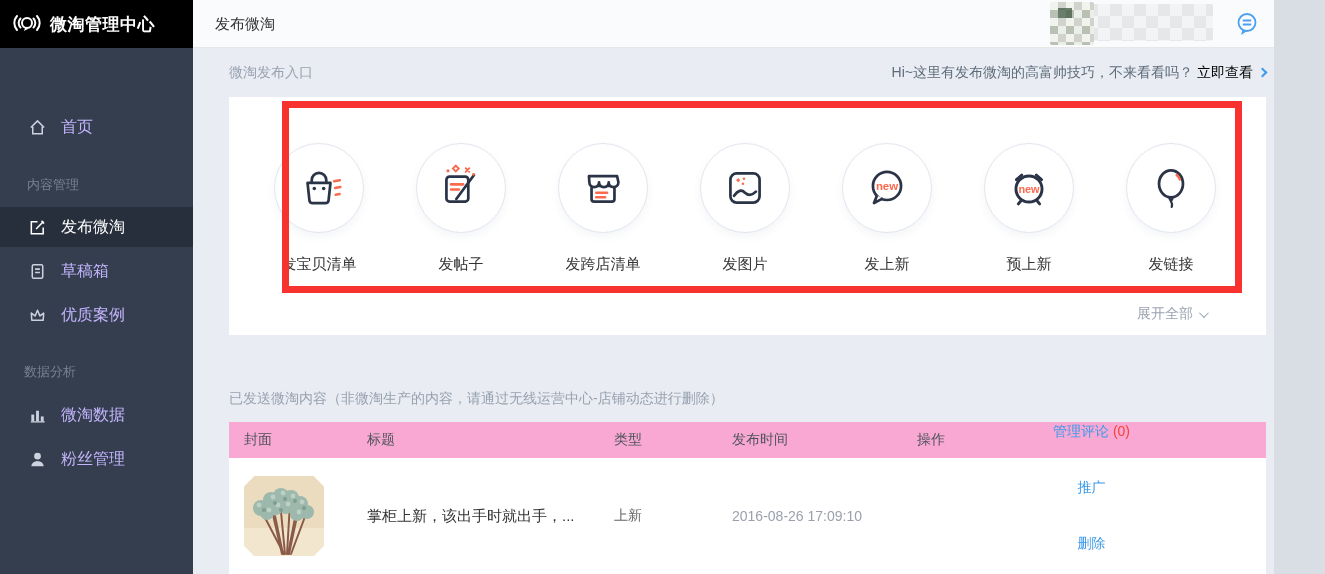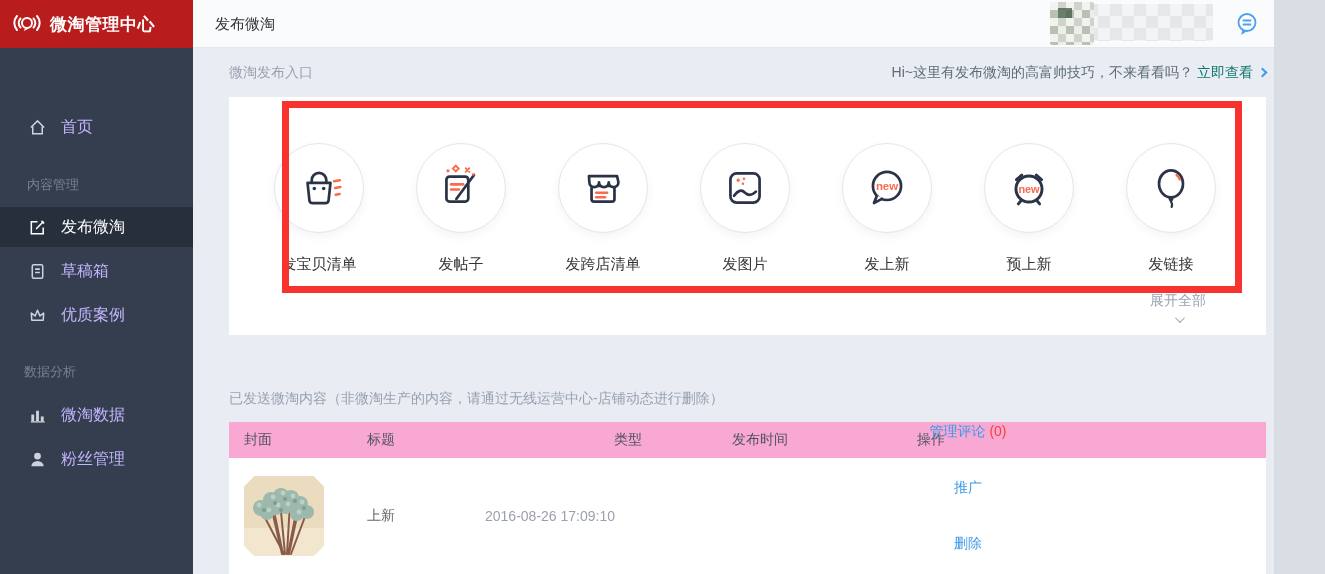--- a/index.html
+++ b/index.html
@@ -4,21 +4,21 @@
 <style>
   * { margin:0; padding:0; box-sizing:border-box; }
   html,body { width:1325px; height:574px; overflow:hidden; }
   body { font-family:"Liberation Sans","DejaVu Sans",sans-serif; background:#e9edf3; position:relative; }
 
   
   .right-strip { position:absolute; left:1274px; top:0; width:51px; height:574px; background:#d9dde4; }
 
   
   .sidebar { position:absolute; left:0; top:0; width:193px; height:574px; background:#343e4f; }
-  .brand { height:48px; background:#b91c1c; display:flex; align-items:center; padding-left:13px; gap:9px; }
+  .brand { height:48px; background:#000000; display:flex; align-items:center; padding-left:13px; gap:9px; }
   .brand-title { color:#fff; font-size:17px; font-weight:bold; letter-spacing:.5px; }
   .nav-item { height:44px; display:flex; align-items:center; padding-left:27px; gap:14px; color:#c4b5fd; font-size:16px; cursor:pointer; }
   .nav-item.active { background:#272f3d; color:#fff; height:40px; }
   .nav-section { height:20px; margin-top:26px; padding-left:27px; color:#77808f; font-size:13px; display:flex; align-items:center; }
   .nav-item:first-of-type { margin-top:57px; }
   .ns2 { margin-top:25px;padding-left:24px; }
   .mt12 { margin-top:12px; }
   .mt2 { margin-top:2px; }
   .mt11 { margin-top:11px; }
   .nav-ico { width:20px; height:20px; display:flex; align-items:center; justify-content:center; }
@@ -33,31 +33,31 @@
     background-image:conic-gradient(#cfd3cc 25%, #eceee9 0 50%, #b9c0b4 0 75%, #f2f3ef 0);
     background-size:16px 16px; border-radius:2px; }
   .mosaic-avatar::after { content:""; position:absolute; left:8px; top:6px; width:14px; height:10px; background:#3f5a40; opacity:.75; }
   .chat-ico { position:absolute; left:1041px; top:11px; width:26px; height:26px; cursor:pointer; }
 
   
   .content { position:absolute; left:207px; top:48px; width:1081px; height:526px; }
   .section-head { height:49px; display:flex; align-items:center; justify-content:space-between; padding:0 22px; }
   .section-title { font-size:14px; color:#98a1b0; }
   .hint { font-size:14px; color:#5f6b7a; display:flex; align-items:center; gap:4px; }
-  .hint-link { color:#0f766e; cursor:pointer; }
+  .hint-link { color:#000000; cursor:pointer; }
   .chev-right { display:inline-block; width:7px; height:7px; border-top:2px solid #3b9cf0; border-right:2px solid #3b9cf0; transform:rotate(45deg); margin-left:2px; }
 
   .card1 { position:relative; margin:0 22px; height:238px; background:#fff; }
   .entries { position:absolute; left:19px; top:46px; width:994px; display:flex; }
   .entry { width:142px; text-align:center; cursor:pointer; }
   .circle { width:90px; height:90px; margin:0 auto; background:#fff; border:1px solid #e1e6ef; border-radius:50%;
     box-shadow:0 4px 8px rgba(60,80,120,.06); display:flex; align-items:center; justify-content:center; }
   .entry-label { margin-top:22px; font-size:15px; color:#333; }
   .red-box { position:absolute; left:53px; top:4px; width:960px; height:192px; border:7px solid #f8322e; z-index:3; pointer-events:none; }
-  .expand { position:absolute; right:60px; bottom:12px; font-size:14px; color:#9aa3b2; cursor:pointer; display:flex; align-items:center; gap:6px;flex-direction:column; }
+  .expand { position:absolute; right:60px; bottom:12px; font-size:14px; color:#9aa3b2; cursor:pointer; display:flex; align-items:center; gap:6px; }
   .chev-down { display:inline-block; width:7px; height:7px; border-right:1px solid #9aa3b2; border-bottom:1px solid #9aa3b2; transform:rotate(45deg) translateY(-2px); }
 
   .section2-label { margin:54px 22px 0; height:20px; font-size:14px; color:#98a1b0; display:flex; align-items:center; }
 
   .table { margin:13px 22px 0; }
   .thead { height:36px; background:#f9a8d4; display:flex; align-items:center; padding-left:15px; font-size:14px; color:#4f545c; }
   .trow { height:116px; background:#fff; display:flex; align-items:center; padding-left:15px; font-size:14px; }
   .c1 { width:123px; } .c2 { width:247px; } .c3 { width:118px; } .c4 { width:185px; } .c5 { flex:1; }
   .thumb { width:80px; height:80px; clip-path:polygon(13% 0,87% 0,100% 13%,100% 87%,87% 100%,13% 100%,0 87%,0 13%); }
   .row-title { color:#333; font-size:15px; }
@@ -338,20 +338,21 @@
               <circle cx="20" cy="34" r="2"></circle>
                 <circle cx="31" cy="27" r="2"></circle>
                 <circle cx="41" cy="23" r="2"></circle>
               <circle cx="51" cy="25" r="2"></circle>
                 <circle cx="60" cy="32" r="2"></circle>
                 <circle cx="37" cy="34" r="2"></circle>
             </g>
           </svg>
         </span>
       </span>
+      <span class="c2 row-title">掌柜上新，该出手时就出手，...</span>
       <span class="c3 row-type">上新</span>
       <span class="c4 row-time">2016-08-26 17:09:10</span>
       <span class="c5 actions">
         <span>
           <span class="a-link">管理评论</span>
           <span class="a-count">(0)</span>
         </span>
         <span class="a-link">推广</span>
         <span class="a-link">删除</span>
         <span class="a-pin">置顶</span>

